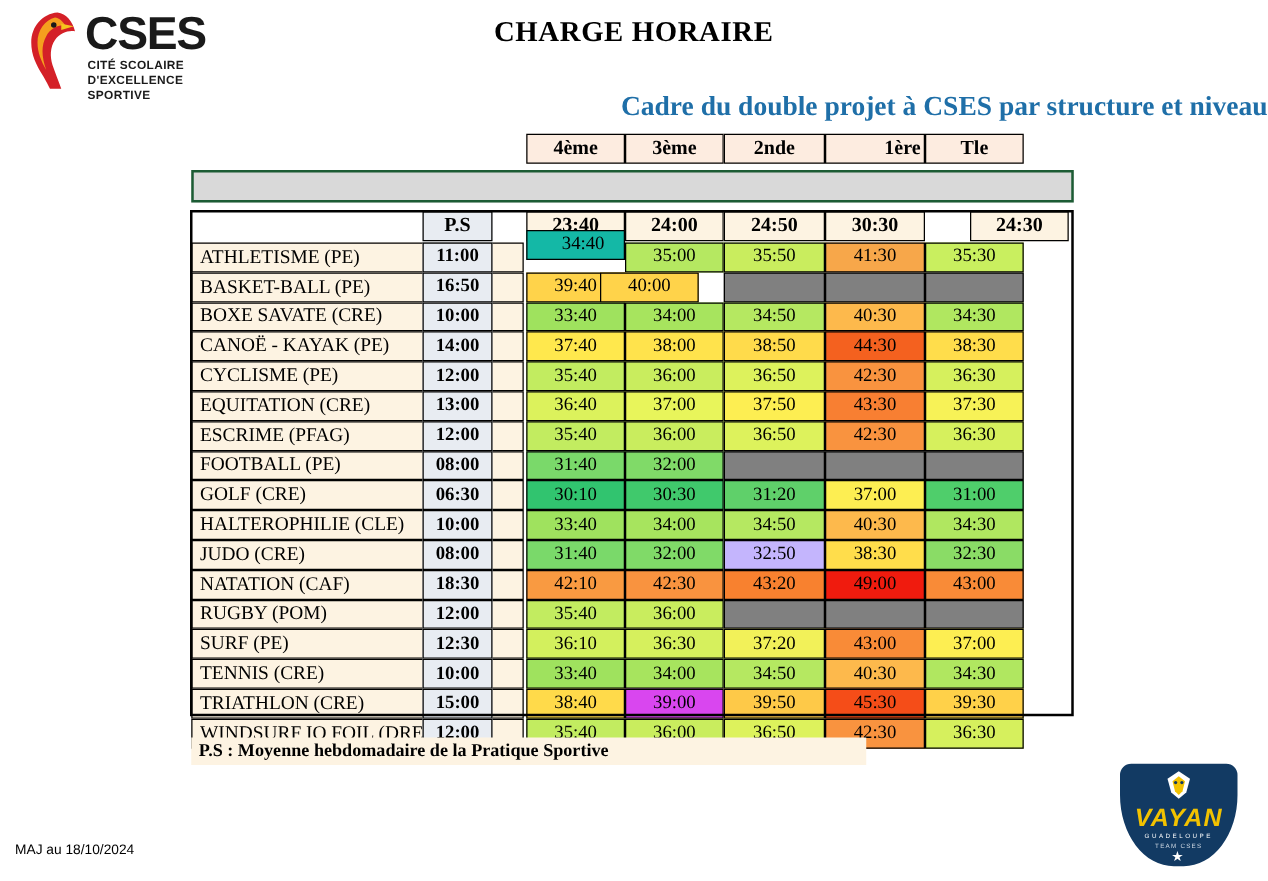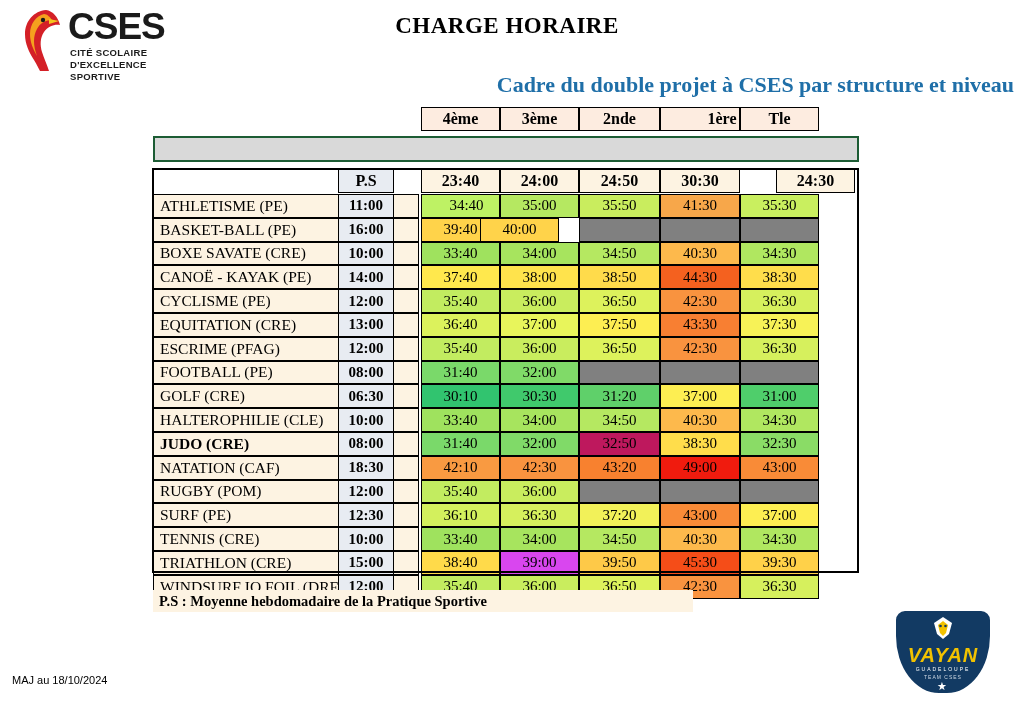--- a/index.html
+++ b/index.html
@@ -285,27 +285,27 @@
     <div class="reg-val" style="left: 740px; top: 137px; width: 79px; height: 24px;">26:00</div>
     <div class="cell " style="left: 153px; top: 169px; width: 266px; height: 23.8px; background: rgb(255, 255, 255); border-color: rgb(255, 255, 255);"></div>
     <div class="cell pshdr" style="left: 338px; top: 169px; width: 56px; height: 23.8px;">P.S</div>
     <div class="cell valhdr" style="left: 421px; top: 169px; width: 79px; height: 23.8px;">23:40</div>
     <div class="cell valhdr" style="left: 500px; top: 169px; width: 79px; height: 23.8px;">24:00</div>
     <div class="cell valhdr" style="left: 579px; top: 169px; width: 81px; height: 23.8px;">24:50</div>
     <div class="cell valhdr" style="left: 660px; top: 169px; width: 80px; height: 23.8px;">30:30</div>
     <div class="cell valhdr" style="left: 740px; top: 169px; width: 79px; height: 23.8px; margin-left: 36px;">24:30</div>
     <div class="cell rowlabel" style="left: 153px; top: 194px; width: 266px; height: 23.8px;">ATHLETISME (PE)</div>
     <div class="cell ps" style="left: 338px; top: 194px; width: 56px; height: 23.8px;">11:00</div>
-    <div class="cell " style="left: 421px; top: 194px; width: 79px; height: 23.8px; background: #bef264; padding-left: 12px;">34:40</div>
+    <div class="cell " style="left: 421px; top: 184px; width: 79px; height: 23.8px; background: #14b8a6; padding-left: 12px;">34:40</div>
     <div class="cell " style="left: 500px; top: 194px; width: 79px; height: 23.8px; background: rgb(181, 232, 97);">35:00</div>
     <div class="cell " style="left: 579px; top: 194px; width: 81px; height: 23.8px; background: rgb(201, 237, 94);">35:50</div>
     <div class="cell " style="left: 660px; top: 194px; width: 80px; height: 23.8px; background: rgb(247, 167, 74);">41:30</div>
     <div class="cell " style="left: 740px; top: 194px; width: 79px; height: 23.8px; background: rgb(201, 239, 95);">35:30</div>
     <div class="cell rowlabel" style="left: 153px; top: 217.8px; width: 266px; height: 23.8px;">BASKET-BALL (PE)</div>
-    <div class="cell ps" style="left: 338px; top: 217.8px; width: 56px; height: 23.8px;">16:00</div>
+    <div class="cell ps" style="left: 338px; top: 217.8px; width: 56px; height: 23.8px;">16:50</div>
     <div class="cell " style="left: 421px; top: 217.8px; width: 79px; height: 23.8px; background: rgb(255, 211, 74);">39:40</div>
     <div class="cell " style="left: 480px; top: 217.8px; width: 79px; height: 23.8px; background: rgb(255, 211, 74);">40:00</div>
     <div class="cell " style="left: 579px; top: 217.8px; width: 81px; height: 23.8px; background: rgb(128, 128, 128);"></div>
     <div class="cell " style="left: 660px; top: 217.8px; width: 80px; height: 23.8px; background: rgb(128, 128, 128);"></div>
     <div class="cell " style="left: 740px; top: 217.8px; width: 79px; height: 23.8px; background: rgb(128, 128, 128);"></div>
     <div class="cell rowlabel" style="left: 153px; top: 241.6px; width: 266px; height: 23.8px;">BOXE SAVATE (CRE)</div>
     <div class="cell ps" style="left: 338px; top: 241.6px; width: 56px; height: 23.8px;">10:00</div>
     <div class="cell " style="left: 421px; top: 241.6px; width: 79px; height: 23.8px; background: rgb(159, 226, 94);">33:40</div>
     <div class="cell " style="left: 500px; top: 241.6px; width: 79px; height: 23.8px; background: rgb(167, 228, 94);">34:00</div>
     <div class="cell " style="left: 579px; top: 241.6px; width: 81px; height: 23.8px; background: rgb(181, 232, 97);">34:50</div>
@@ -353,25 +353,25 @@
     <div class="cell " style="left: 579px; top: 384.4px; width: 81px; height: 23.8px; background: rgb(95, 208, 106);">31:20</div>
     <div class="cell " style="left: 660px; top: 384.4px; width: 80px; height: 23.8px; background: rgb(253, 238, 82);">37:00</div>
     <div class="cell " style="left: 740px; top: 384.4px; width: 79px; height: 23.8px; background: rgb(79, 206, 107);">31:00</div>
     <div class="cell rowlabel" style="left: 153px; top: 408.2px; width: 266px; height: 23.8px;">HALTEROPHILIE (CLE)</div>
     <div class="cell ps" style="left: 338px; top: 408.2px; width: 56px; height: 23.8px;">10:00</div>
     <div class="cell " style="left: 421px; top: 408.2px; width: 79px; height: 23.8px; background: rgb(159, 226, 94);">33:40</div>
     <div class="cell " style="left: 500px; top: 408.2px; width: 79px; height: 23.8px; background: rgb(167, 228, 94);">34:00</div>
     <div class="cell " style="left: 579px; top: 408.2px; width: 81px; height: 23.8px; background: rgb(181, 232, 97);">34:50</div>
     <div class="cell " style="left: 660px; top: 408.2px; width: 80px; height: 23.8px; background: rgb(253, 185, 76);">40:30</div>
     <div class="cell " style="left: 740px; top: 408.2px; width: 79px; height: 23.8px; background: rgb(176, 231, 96);">34:30</div>
-    <div class="cell rowlabel" style="left: 153px; top: 432px; width: 266px; height: 23.8px; font-weight: bold;">JUDO (CRE)</div>
+    <div class="cell rowlabel" style="left: 153px; top: 432px; width: 266px; height: 23.8px;">JUDO (CRE)</div>
     <div class="cell ps" style="left: 338px; top: 432px; width: 56px; height: 23.8px;">08:00</div>
     <div class="cell " style="left: 421px; top: 432px; width: 79px; height: 23.8px; background: rgb(122, 217, 106);">31:40</div>
     <div class="cell " style="left: 500px; top: 432px; width: 79px; height: 23.8px; background: rgb(128, 218, 104);">32:00</div>
-    <div class="cell " style="left: 579px; top: 432px; width: 81px; height: 23.8px; background: #be185d;">32:50</div>
+    <div class="cell " style="left: 579px; top: 432px; width: 81px; height: 23.8px; background: #c4b5fd;">32:50</div>
     <div class="cell " style="left: 660px; top: 432px; width: 80px; height: 23.8px; background: rgb(255, 221, 75);">38:30</div>
     <div class="cell " style="left: 740px; top: 432px; width: 79px; height: 23.8px; background: rgb(138, 220, 102);">32:30</div>
     <div class="cell rowlabel" style="left: 153px; top: 455.8px; width: 266px; height: 23.8px;">NATATION (CAF)</div>
     <div class="cell ps" style="left: 338px; top: 455.8px; width: 56px; height: 23.8px;">18:30</div>
     <div class="cell " style="left: 421px; top: 455.8px; width: 79px; height: 23.8px; background: rgb(249, 154, 65);">42:10</div>
     <div class="cell " style="left: 500px; top: 455.8px; width: 79px; height: 23.8px; background: rgb(249, 147, 63);">42:30</div>
     <div class="cell " style="left: 579px; top: 455.8px; width: 81px; height: 23.8px; background: rgb(248, 129, 47);">43:20</div>
     <div class="cell " style="left: 660px; top: 455.8px; width: 80px; height: 23.8px; background: rgb(240, 27, 14);">49:00</div>
     <div class="cell " style="left: 740px; top: 455.8px; width: 79px; height: 23.8px; background: rgb(249, 139, 55);">43:00</div>
     <div class="cell rowlabel" style="left: 153px; top: 479.6px; width: 266px; height: 23.8px;">RUGBY (POM)</div>

